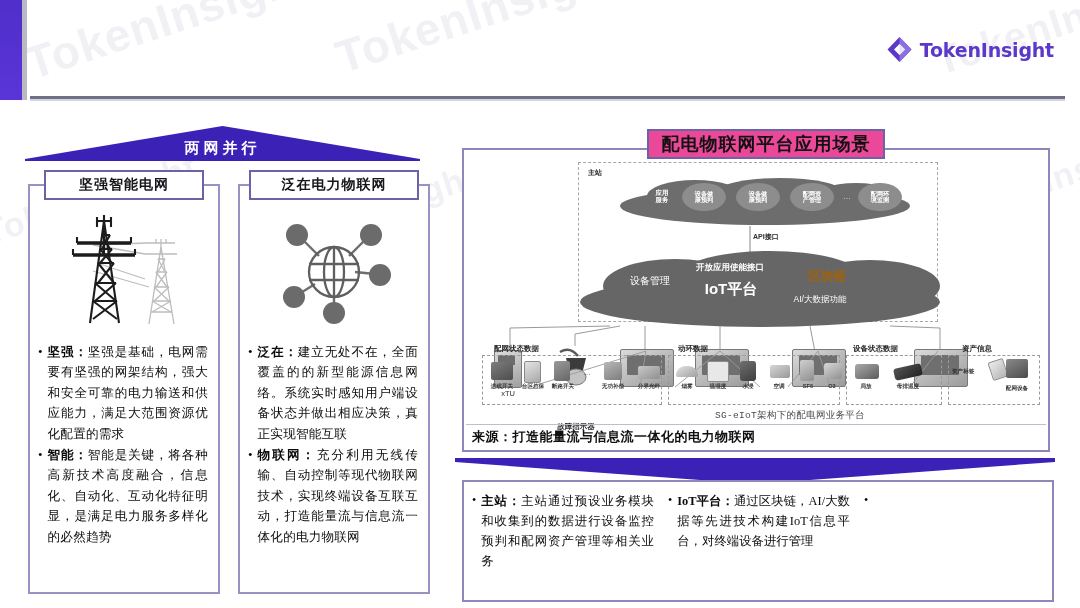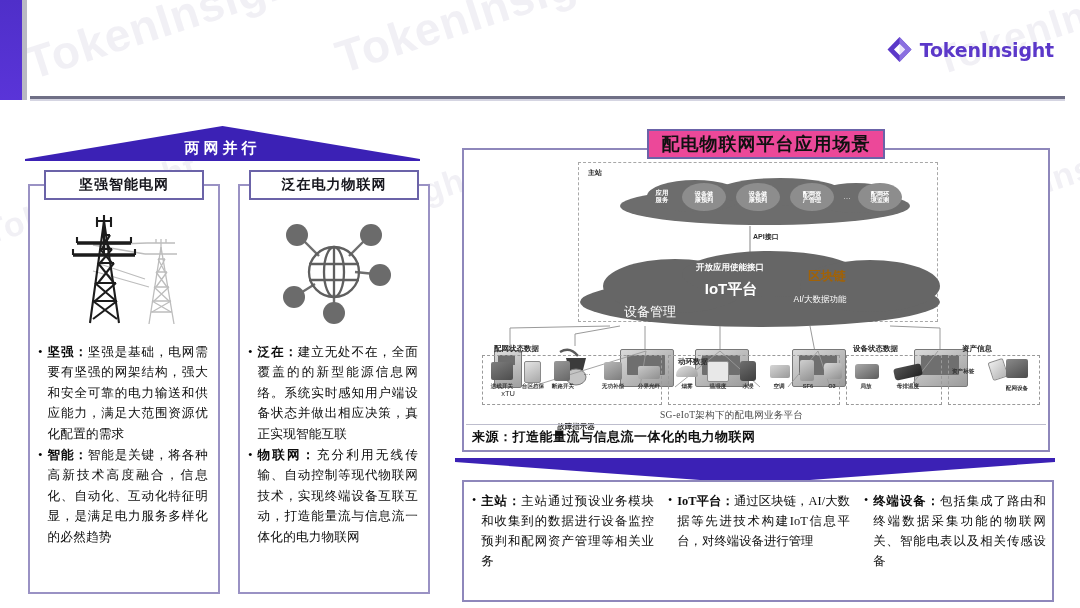--- a/index.html
+++ b/index.html
@@ -76,21 +76,21 @@
   
   #diagram-box{position:absolute;left:462px;top:148px;width:588px;height:304px;
     border:2px solid #8e87bb;background:#fff;box-sizing:border-box;}
   #diagram-title{position:absolute;left:639px;top:129px;width:238px;height:30px;
     border:2px solid #6b63a8;background:#ec4899;box-sizing:border-box;
     display:flex;align-items:center;justify-content:center;z-index:5;
     font-size:18px;font-weight:bold;color:#111;letter-spacing:1px;margin-left:8px;}
 
   #diagram-canvas{position:absolute;left:470px;top:158px;width:572px;height:255px;}
   #diagram-caption{position:absolute;left:660px;top:409px;width:260px;
-    text-align:left;font-family:Liberation Serif, serif;
+    text-align:center;font-family:Liberation Mono, monospace;
     font-size:9.5px;color:#4a4a4a;letter-spacing:.3px;}
   #diagram-divider{position:absolute;left:466px;top:424px;width:580px;height:1px;
     background:#bdbdcd;}
   #diagram-source{position:absolute;left:472px;top:428px;
     font-size:13px;font-weight:bold;color:#101010;letter-spacing:.5px;}
 
   
   #chevron{position:absolute;left:455px;top:456px;width:600px;height:30px;}
 
   
@@ -248,21 +248,21 @@
   <div class="d-txt" style="left:283px;top:74px;font-size:7px;font-weight:bold;color:#2e2e2e;">API接口</div>
 
   <svg style="position:absolute;left:110px;top:92px;" width="360" height="78" viewBox="0 0 360 78">
     <ellipse cx="180" cy="52" rx="180" ry="25" fill="#666666"></ellipse>
     <ellipse cx="95" cy="36" rx="72" ry="27" fill="#666666"></ellipse>
     <ellipse cx="190" cy="24" rx="88" ry="23" fill="#666666"></ellipse>
     <ellipse cx="290" cy="36" rx="70" ry="26" fill="#666666"></ellipse>
   </svg>
   <div class="d-txt" style="left:200px;top:104px;width:120px;font-size:8.5px;font-weight:bold;color:#fff;">开放应用使能接口</div>
   <div class="d-txt" style="left:215px;top:122px;width:92px;font-size:15px;font-weight:bold;color:#fff;">IoT平台</div>
-  <div class="d-txt" style="left:145px;top:145px;width:70px;font-size:13px;color:#fff;">设备管理</div>
+  <div class="d-txt" style="left:145px;top:116px;width:70px;font-size:10px;color:#fff;">设备管理</div>
   <div class="d-txt" style="left:322px;top:110px;width:70px;font-size:12.5px;font-weight:bold;color:#a16207;">区块链</div>
   <div class="d-txt" style="left:300px;top:136px;width:100px;font-size:8.5px;color:#fff;">AI/大数据功能</div>
 
   <svg style="position:absolute;left:0px;top:162px;" width="572" height="38">
     <g stroke="#9a9a9a" stroke-width="1" fill="none">
       <path d="M140 6 L40 8 L40 32"></path>
       <path d="M150 6 L105 14 L105 26"></path>
       <path d="M175 6 L175 32"></path>
       <path d="M250 6 L250 32"></path>
       <path d="M340 6 L345 32"></path>
@@ -301,21 +301,21 @@
       <path d="M250 6 L205 42 M250 6 L290 42"></path>
       <path d="M348 6 L318 42 M348 6 L360 42"></path>
       <path d="M468 6 L440 42"></path>
     </g>
   </svg>
 </div>
 
 <div class="d-group" style="left:482px;top:355px;width:180px;height:50px;"></div>
 <div class="d-txt" style="left:494px;top:344px;font-size:7.5px;font-weight:bold;color:#2c2c2c;">配网状态数据</div>
 <div class="d-group" style="left:668px;top:355px;width:172px;height:50px;"></div>
-<div class="d-txt" style="left:678px;top:344px;font-size:7.5px;font-weight:bold;color:#2c2c2c;margin-top:13px;">动环数据</div>
+<div class="d-txt" style="left:678px;top:344px;font-size:7.5px;font-weight:bold;color:#2c2c2c;">动环数据</div>
 <div class="d-group" style="left:846px;top:355px;width:96px;height:50px;"></div>
 <div class="d-txt" style="left:853px;top:344px;font-size:7.5px;font-weight:bold;color:#2c2c2c;">设备状态数据</div>
 <div class="d-group" style="left:948px;top:355px;width:92px;height:50px;"></div>
 <div class="d-txt" style="left:962px;top:344px;font-size:7.5px;font-weight:bold;color:#2c2c2c;">资产信息</div>
 
 <div class="d-chip" style="left:491px;top:362px;width:22px;height:18px;background:linear-gradient(150deg,#7e7e7e,#4d4d4d);"></div>
 <div class="d-txt" style="left:486px;top:383px;width:32px;font-size:5.6px;font-weight:bold;color:#333;">进线开关</div>
 <div class="d-chip" style="left:524px;top:361px;width:15px;height:20px;background:linear-gradient(150deg,#e4e4e4,#a8a8a8);border:1px solid #8a8a8a;"></div>
 <div class="d-txt" style="left:517px;top:383px;width:32px;font-size:5.6px;font-weight:bold;color:#333;">台区总保</div>
 <div class="d-chip" style="left:554px;top:361px;width:16px;height:20px;background:linear-gradient(150deg,#9a9a9a,#676767);"></div>
@@ -363,15 +363,14 @@
   <div class="note">
     <span class="dot">•</span>
     <span class="ntxt"><b>主站：</b><span>主站通过预设业务模块和收集到的数据进行设备监控预判和配网资产管理等相关业务</span></span>
   </div>
   <div class="note">
     <span class="dot">•</span>
     <span class="ntxt"><b>IoT平台：</b><span>通过区块链，AI/大数据等先进技术构建IoT信息平台，对终端设备进行管理</span></span>
   </div>
   <div class="note">
     <span class="dot">•</span>
-    <span class="ntxt"><b>终端设备：</b><span>包括集成了路由和终端数据采集功能的物联网关、智能电表以及相关传感设备</span></span>
   </div>
 </div>
 
 </body></html>

